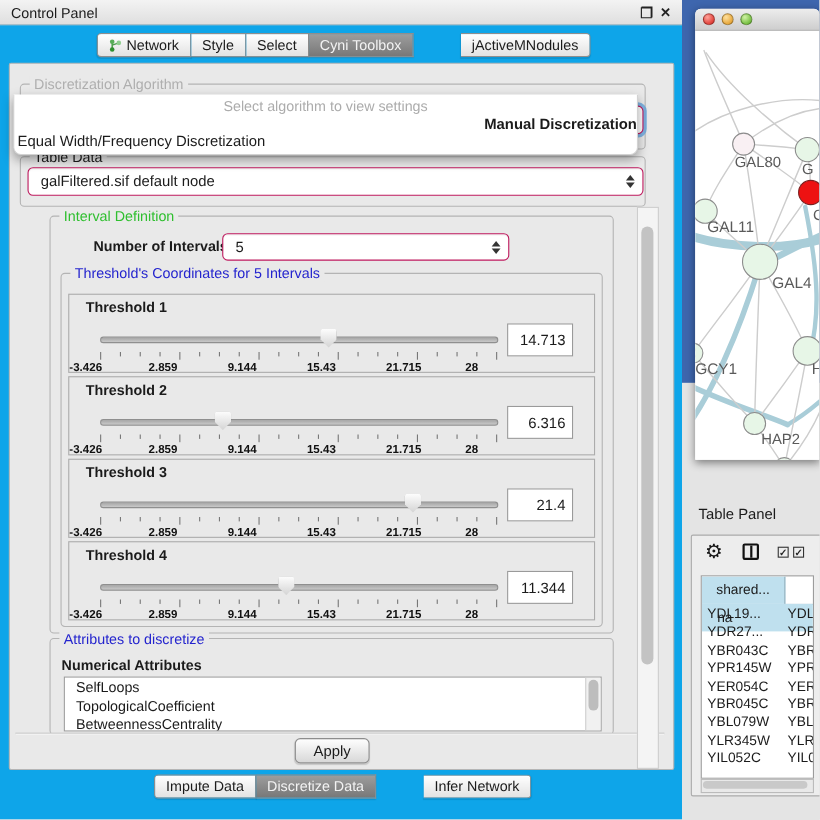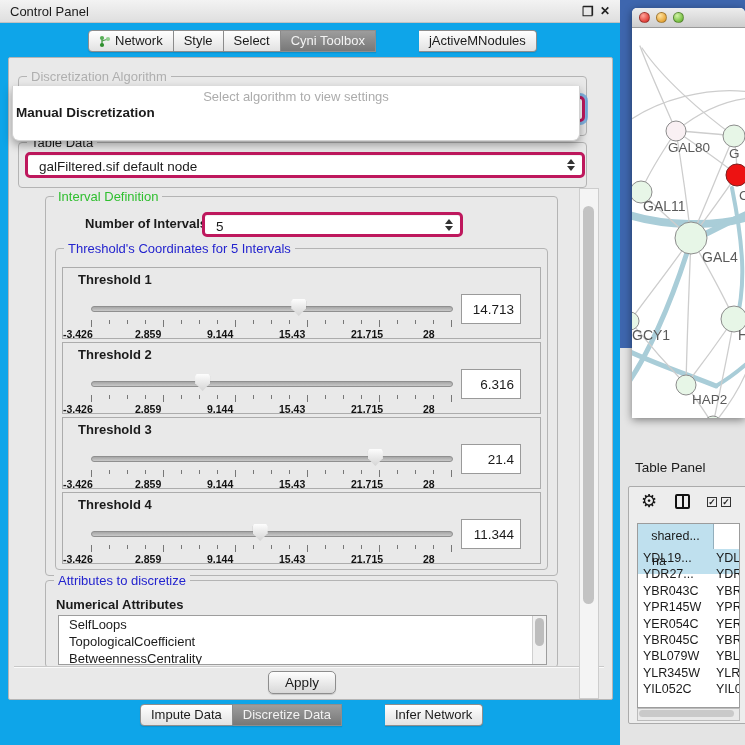--- a/index.html
+++ b/index.html
@@ -32,38 +32,38 @@
        background:#E9E9E9;border:1px solid #B5B5B5;border-radius:2px;}
 
   
   .gbox{position:absolute;border:1px solid #B4B4B4;border-radius:4px;}
   .gtitle{position:absolute;top:-8px;left:8px;background:#E9E9E9;padding:0 4px;font-size:13px;white-space:nowrap;}
   .gtitle.faded{color:#AFAFAF;}
   .gtitle.green{color:#2FBF2F;}
   .gtitle.blue{color:#2424CE;}
 
   
-  .combo{position:absolute;background:#FFFFFF;border:3px solid #be185d;border-radius:5px;
+  .combo{position:absolute;background:#FFFFFF;border:1px solid #be185d;border-radius:5px;
        font-size:13.5px;line-height:24px;padding-left:11px;box-sizing:border-box;
        box-shadow:inset 0 1px 1px rgba(0,0,0,.06);}
   .combo .stepper{position:absolute;right:7px;top:0;height:100%;display:flex;flex-direction:column;
        justify-content:center;gap:2px;}
   .tri-up{width:0;height:0;border-left:4px solid transparent;border-right:4px solid transparent;
        border-bottom:5px solid #333;}
   .tri-dn{width:0;height:0;border-left:4px solid transparent;border-right:4px solid transparent;
        border-top:5px solid #333;}
   .combo.focused{box-shadow:0 0 0 3px rgba(92,160,221,.75);}
 
   
   .popup{position:absolute;left:12px;top:86px;width:566px;height:54px;background:#FFFFFF;
        border:1px solid #D2D2D2;border-top:none;border-radius:0 0 7px 7px;
        box-shadow:0 4px 10px rgba(0,0,0,.35);z-index:30;}
   .popup-ph{text-align:center;color:#ACACAC;font-size:13px;padding-top:3px;height:16px;}
   .popup-opt{font-size:13.5px;padding-left:3px;height:16px;line-height:16px;}
-  .popup-opt.bold{font-weight:bold;}
+  .popup-opt.bold{font-weight:bold;text-align:right;}
 
   
   .th-box{position:absolute;left:6px;width:477px;height:70px;border:1px solid #ACACAC;background:#E9E9E9;}
   .th-label{position:absolute;left:15px;top:4px;font-weight:bold;font-size:13px;}
   .slider-wrap{position:absolute;left:28px;top:30px;width:360px;height:38px;}
   .track{position:absolute;left:0;top:8px;width:360px;height:4px;
        background:linear-gradient(#A6A6A6,#C9C9C9);border:1px solid #8F8F8F;border-radius:3px;}
   .handle{position:absolute;top:1px;width:15px;height:17px;
        background:linear-gradient(#FDFDFD,#D4D4D4);
        clip-path:polygon(10% 0,90% 0,100% 14%,100% 55%,50% 100%,0 55%,0 14%);
@@ -172,20 +172,21 @@
   <div class="combo focused" style="left:25px;top:96px;width:560px;height:26px;">
     <span class="stepper">
         <span class="tri-up"></span>
         <span class="tri-dn"></span>
       </span>
   </div>
 
   <div class="popup">
     <div class="popup-ph">Select algorithm to view settings</div>
     <div class="popup-opt bold">Manual Discretization</div>
+    <div class="popup-opt">Equal Width/Frequency Discretization</div>
   </div>
 
   <div class="gbox" style="left:18px;top:142px;width:567px;height:44px;">
     <span class="gtitle">Table Data</span>
   </div>
   <div class="combo" style="left:25px;top:152px;width:560px;height:26px;">
     <span>galFiltered.sif default node</span>
     <span class="stepper">
         <span class="tri-up"></span>
         <span class="tri-dn"></span>

